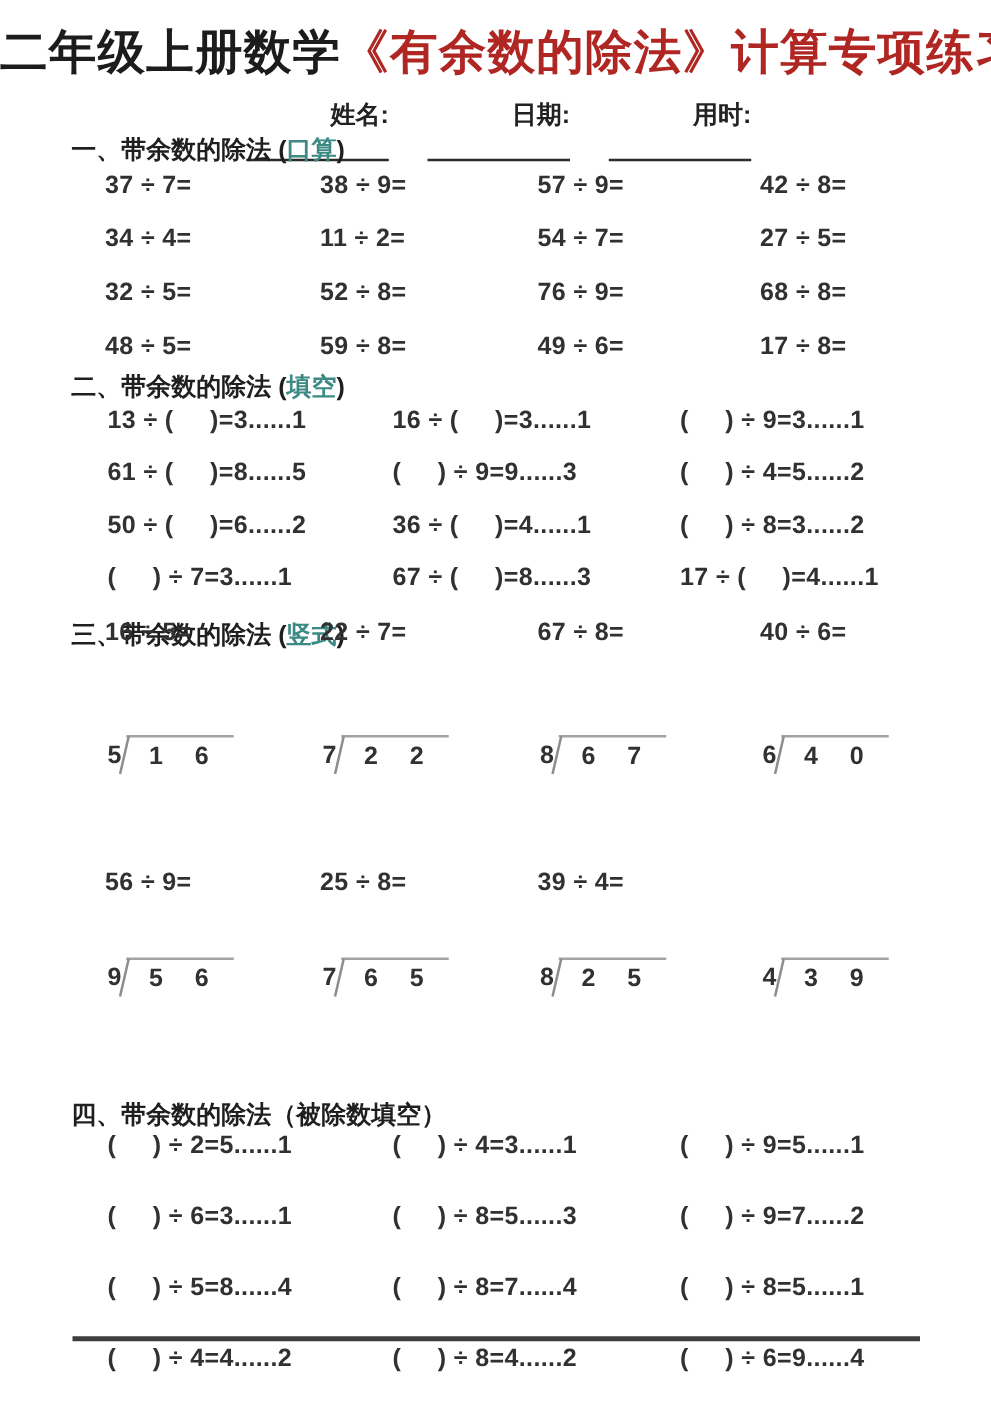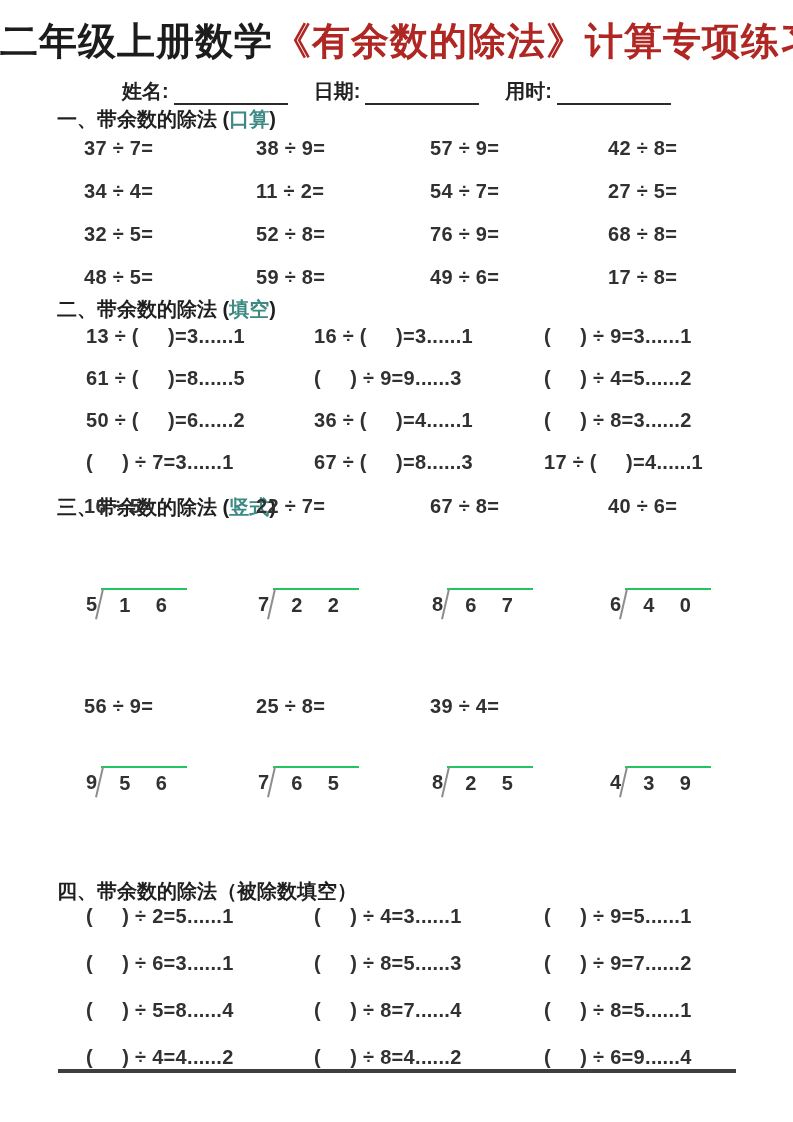--- a/index.html
+++ b/index.html
@@ -19,21 +19,21 @@
     font-size: 38px; font-weight: 900; letter-spacing: 1px;
     white-space: nowrap;
   }
   .title .t-black { color: #1c1c1c; }
   
   .name-row {
     position: absolute; top: 78px; left: 0; width: 100%;
     display: flex; justify-content: center; gap: 26px;
     font-size: 20px; font-weight: 700; color: #222;
   }
-  .field { display: inline-flex; align-items: flex-end; }
+  .field { display: inline-flex; align-items: flex-end; flex-direction: column; }
   .f-line {
     display: inline-block; width: 114px; height: 22px;
     border-bottom: 2px solid #2b2b2b; margin-left: 5px;
   }
   
   .sec-heading {
     position: absolute; left: 57px;
     font-size: 20px; font-weight: 700; color: #1f1f1f;
     white-space: pre;
   }
@@ -45,27 +45,27 @@
   }
   .grid-4 { grid-template-columns: 172px 174px 178px auto; }
   .grid-3 { left: 86px; grid-template-columns: 228px 230px auto; }
   .problem { white-space: pre; line-height: 21px; letter-spacing: 0.3px; }
   #oral-grid      { top: 138px; row-gap: 22px; }
   #fill-grid      { top: 326px; row-gap: 21px; }
   #vert-eq-top    { top: 496px; }
   #vert-ld-top    { top: 588px; }
   #vert-eq-bottom { top: 696px; }
   #vert-ld-bottom { top: 766px; }
-  #dividend-grid  { top: 906px; row-gap: 26px; }
+  #dividend-grid  { top: 906px; row-gap: 36px; }
   
   .longdiv { display: inline-flex; align-items: flex-start; font-size: 20px; font-weight: 700; }
   .ld-divisor { padding: 5px 4px 0 2px; }
   .ld-dividend {
     position: relative;
-    border-top: 2px solid #22c55e;
+    border-top: 2px solid #a3a3a3;
     padding: 4px 10px 2px 18px;
     min-width: 58px;
     letter-spacing: 10px;
     white-space: pre;
   }
   .ld-dividend::before {
     content: "";
     position: absolute; left: 1px; top: -1px;
     width: 2px; height: 31px;
     background: #8d8d8d;

